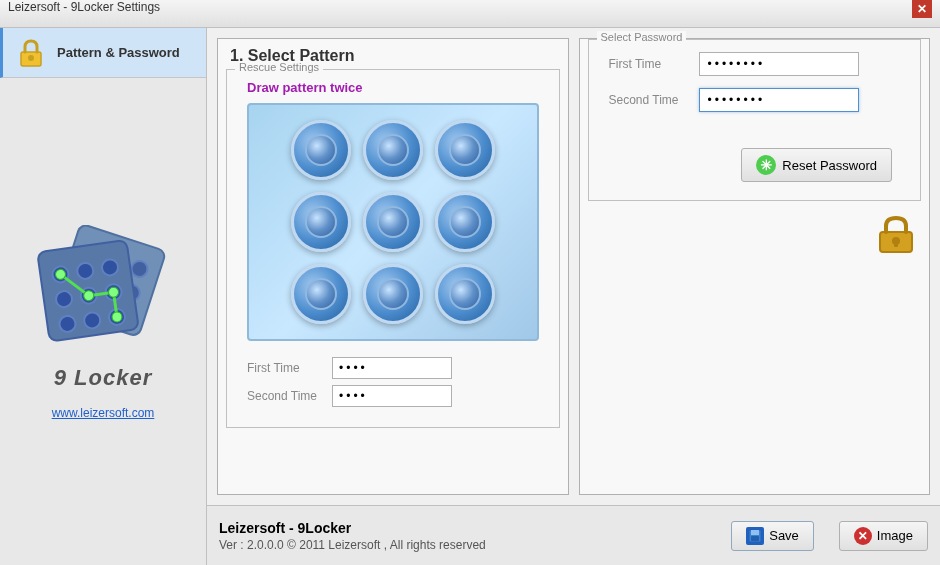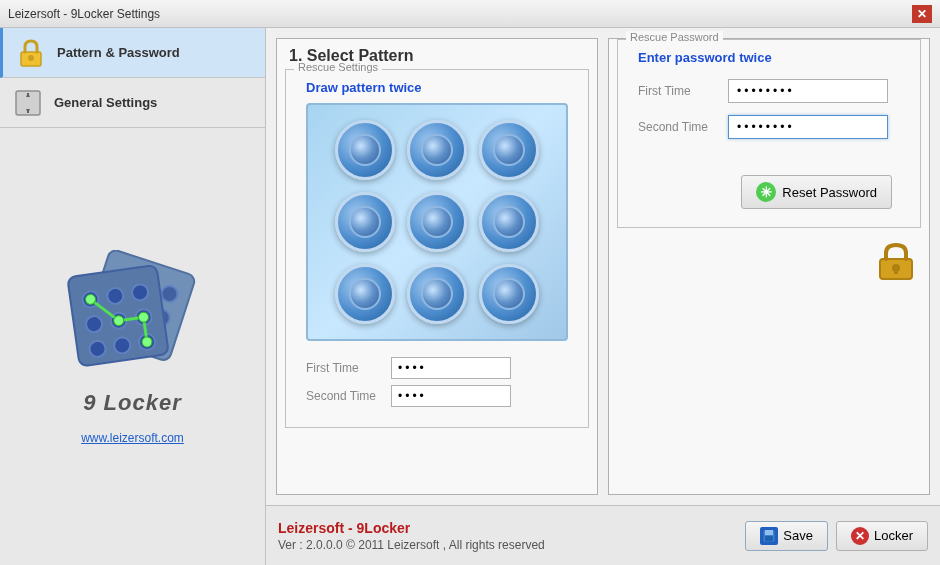--- a/index.html
+++ b/index.html
@@ -11,21 +11,21 @@
       height: 565px;
       overflow: hidden;
     }
 
     
     .title-bar {
       background: linear-gradient(to bottom, #f5f5f5, #e0e0e0);
       border-bottom: 1px solid #c0c0c0;
       height: 28px;
       display: flex;
-      align-items: center;
+      align-items: flex-start;
       justify-content: space-between;
       padding: 0 8px;
     }
     .title-bar-text {
       font-size: 12px;
       color: #333;
     }
     .title-bar-close {
       background: #c0392b;
       color: white;
@@ -42,21 +42,21 @@
 
     
     .main-container {
       display: flex;
       height: calc(565px - 28px);
       background: #f0f0f0;
     }
 
     
     .sidebar {
-      width: 266px;
+      width: 207px;
       background: #e8e8e8;
       border-right: 1px solid #c0c0c0;
       display: flex;
       flex-direction: column;
     }
 
     .nav-item {
       display: flex;
       align-items: center;
       padding: 10px 12px;
@@ -144,21 +144,21 @@
     .panel-title {
       font-size: 16px;
       font-weight: bold;
       color: #333;
       padding: 8px 12px 4px;
     }
 
     .panel-instruction {
       font-size: 13px;
       font-weight: bold;
-      color: #1d4ed8;
+      color: #a21caf;
       padding: 4px 12px 8px;
     }
 
     
     .pattern-grid-container {
       margin: 0 12px 10px;
       background: linear-gradient(135deg, #a8d4f0 0%, #c8e8ff 50%, #a0c8e8 100%);
       border: 2px solid #90b8d8;
       border-radius: 4px;
       padding: 15px;
@@ -290,32 +290,32 @@
     .bottom-bar {
       background: #e8e8e8;
       border-top: 1px solid #c0c0c0;
       padding: 8px 12px;
       display: flex;
       align-items: center;
       justify-content: space-between;
       height: 60px;
     }
     .bottom-brand {
-      color: #b91c1c;
+      color: #000000;
       font-weight: bold;
       font-size: 14px;
     }
     .bottom-version {
       font-size: 12px;
       color: #555;
       margin-top: 2px;
     }
     .bottom-actions {
       display: flex;
-      gap: 8px;
+      gap: 25px;
       align-items: center;
     }
     .btn-save {
       display: flex;
       align-items: center;
       gap: 5px;
       background: linear-gradient(to bottom, #f5f5f5, #e0e0e0);
       border: 1px solid #90a8c0;
       padding: 5px 14px;
       cursor: pointer;
@@ -394,32 +394,20 @@
         <svg width="30" height="30" viewBox="0 0 30 30">
           <rect x="5" y="14" width="20" height="14" rx="2" fill="#f0c030" stroke="#c8a020" stroke-width="1.5"></rect>
           <path d="M9 14 V9 Q9 3 15 3 Q21 3 21 9 V14" fill="none" stroke="#c8a020" stroke-width="3" stroke-linecap="round"></path>
           <circle cx="15" cy="20" r="3" fill="#c8a020"></circle>
         </svg>
       </div>
       <span class="nav-item-label">Pattern &amp; Password</span>
     </div>
 
 
-    <div class="nav-item">
-      <div class="nav-item-icon">
-        <svg width="28" height="28" viewBox="0 0 28 28">
-          <rect x="2" y="2" width="24" height="24" rx="2" fill="#d0d0d0" stroke="#909090" stroke-width="1.5"></rect>
-          <line x1="14" y1="4" x2="14" y2="8" stroke="#606060" stroke-width="2"></line>
-          <polygon points="14,4 12,8 16,8" fill="#606060"></polygon>
-          <line x1="14" y1="20" x2="14" y2="24" stroke="#606060" stroke-width="2"></line>
-          <polygon points="14,24 12,20 16,20" fill="#606060"></polygon>
-        </svg>
-      </div>
-      <span class="nav-item-label">General Settings</span>
-    </div>
 
     <div class="sidebar-logo">
 
       <div class="logo-cards">
         <svg width="150" height="130" viewBox="0 0 150 130">
 
           <g transform="rotate(18, 75, 60)">
             <rect x="30" y="10" width="90" height="90" rx="8" fill="#7090b8" stroke="#5070a0" stroke-width="2"></rect>
 
             <circle cx="50" cy="35" r="8" fill="#4060a0" stroke="#6080c0" stroke-width="2"></circle>
@@ -515,22 +503,21 @@
               <span class="pattern-input-label">Second Time</span>
               <input type="password" class="pattern-input-field" value="••••" style="">
             </div>
           </div>
         </div>
       </div>
 
       <div class="panel-password">
 
         <div class="groupbox">
-          <span class="groupbox-legend">Rescue Password</span>
-          <div class="panel-instruction">Enter password twice</div>
+          <span class="groupbox-legend">Select Password</span>
 
           <div class="password-row">
             <span class="password-label">First Time</span>
             <input type="password" class="password-field" value="••••••••" style="">
           </div>
           <div class="password-row">
             <span class="password-label">Second Time</span>
             <input type="password" class="password-field password-field-active" value="••••••••" style="">
           </div>
 
@@ -566,19 +553,19 @@
             <svg width="14" height="14" viewBox="0 0 14 14">
               <rect x="1" y="1" width="12" height="12" rx="1" fill="#4080d0" stroke="#2060b0" stroke-width="1"></rect>
               <rect x="3" y="1" width="8" height="5" fill="#90c0f0"></rect>
               <rect x="3" y="7" width="8" height="5" rx="1" fill="#2060b0"></rect>
             </svg>
           </div>
           <span>Save</span>
         </button>
         <button class="btn-cancel">
           <div class="cancel-icon">✕</div>
-          <span>Locker</span>
+          <span>Image</span>
         </button>
       </div>
     </div>
 
   </div>
 </div>
 
 </body></html>

